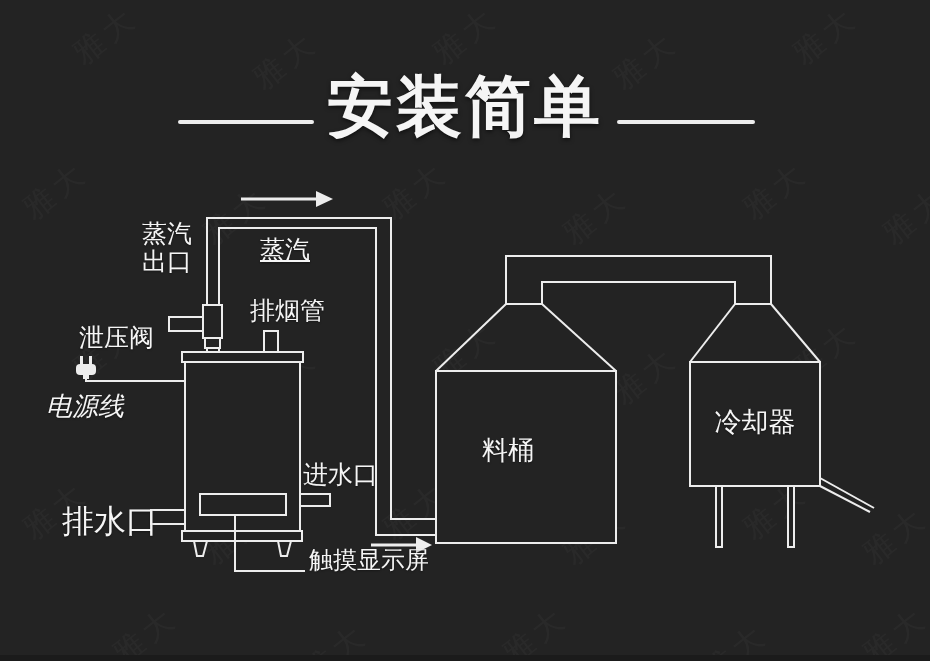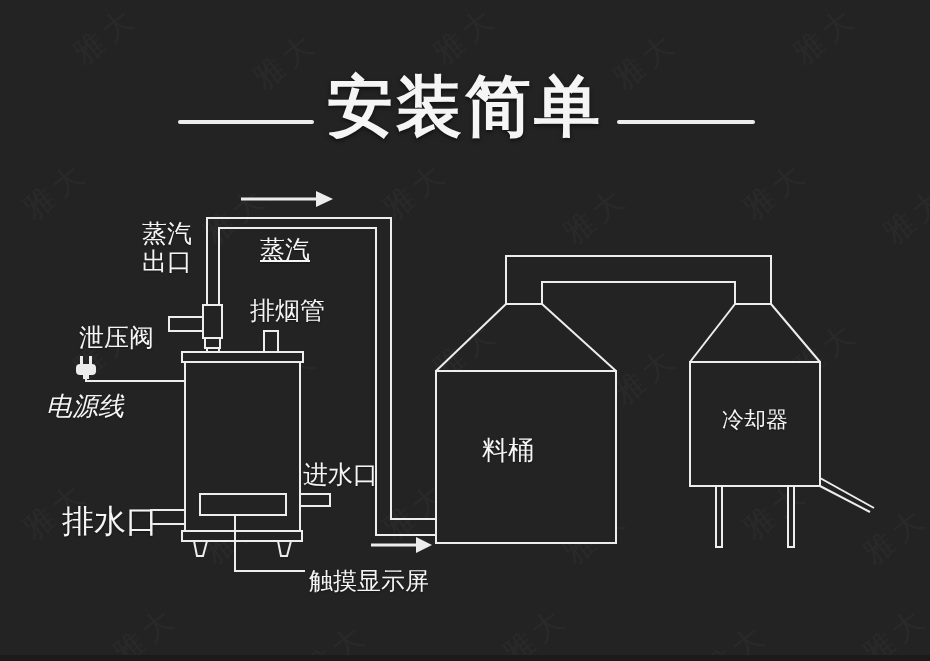--- a/index.html
+++ b/index.html
@@ -54,23 +54,23 @@
   }
   .lbl.wrap2{white-space:normal;width:58px;}
   .lbl.center{text-align:center;white-space:nowrap;}
   #lbl-steam-outlet{left:142px;top:214px;margin-top:6px;}
   #lbl-steam{left:260px;top:236px;text-decoration:underline;}
   #lbl-relief-valve{left:79px;top:324px;}
   #lbl-smoke-pipe{left:250px;top:299px;font-family:Liberation Mono, monospace;}
   #lbl-power-cord{left:46px;top:392px;font-size:26px;font-style:italic;}
   #lbl-drain{left:62px;top:504px;font-size:32px;}
   #lbl-inlet{left:303px;top:461px;text-align:right;}
-  #lbl-touchscreen{left:309px;top:568px;font-size:24px;}
+  #lbl-touchscreen{left:309px;top:547px;font-size:24px;}
   #lbl-barrel{left:436px;top:436px;width:144px;font-size:26px;}
-  #lbl-cooler{left:690px;top:408px;width:130px;font-size:22px;}
+  #lbl-cooler{left:690px;top:408px;width:130px;font-size:27px;}
 
   .bottom-shade{
     position:absolute;left:0;top:655px;width:930px;height:6px;
     background:#1b1b1b;
   }
 </style>
 </head>
 <body>
 
 <div id="stage">

